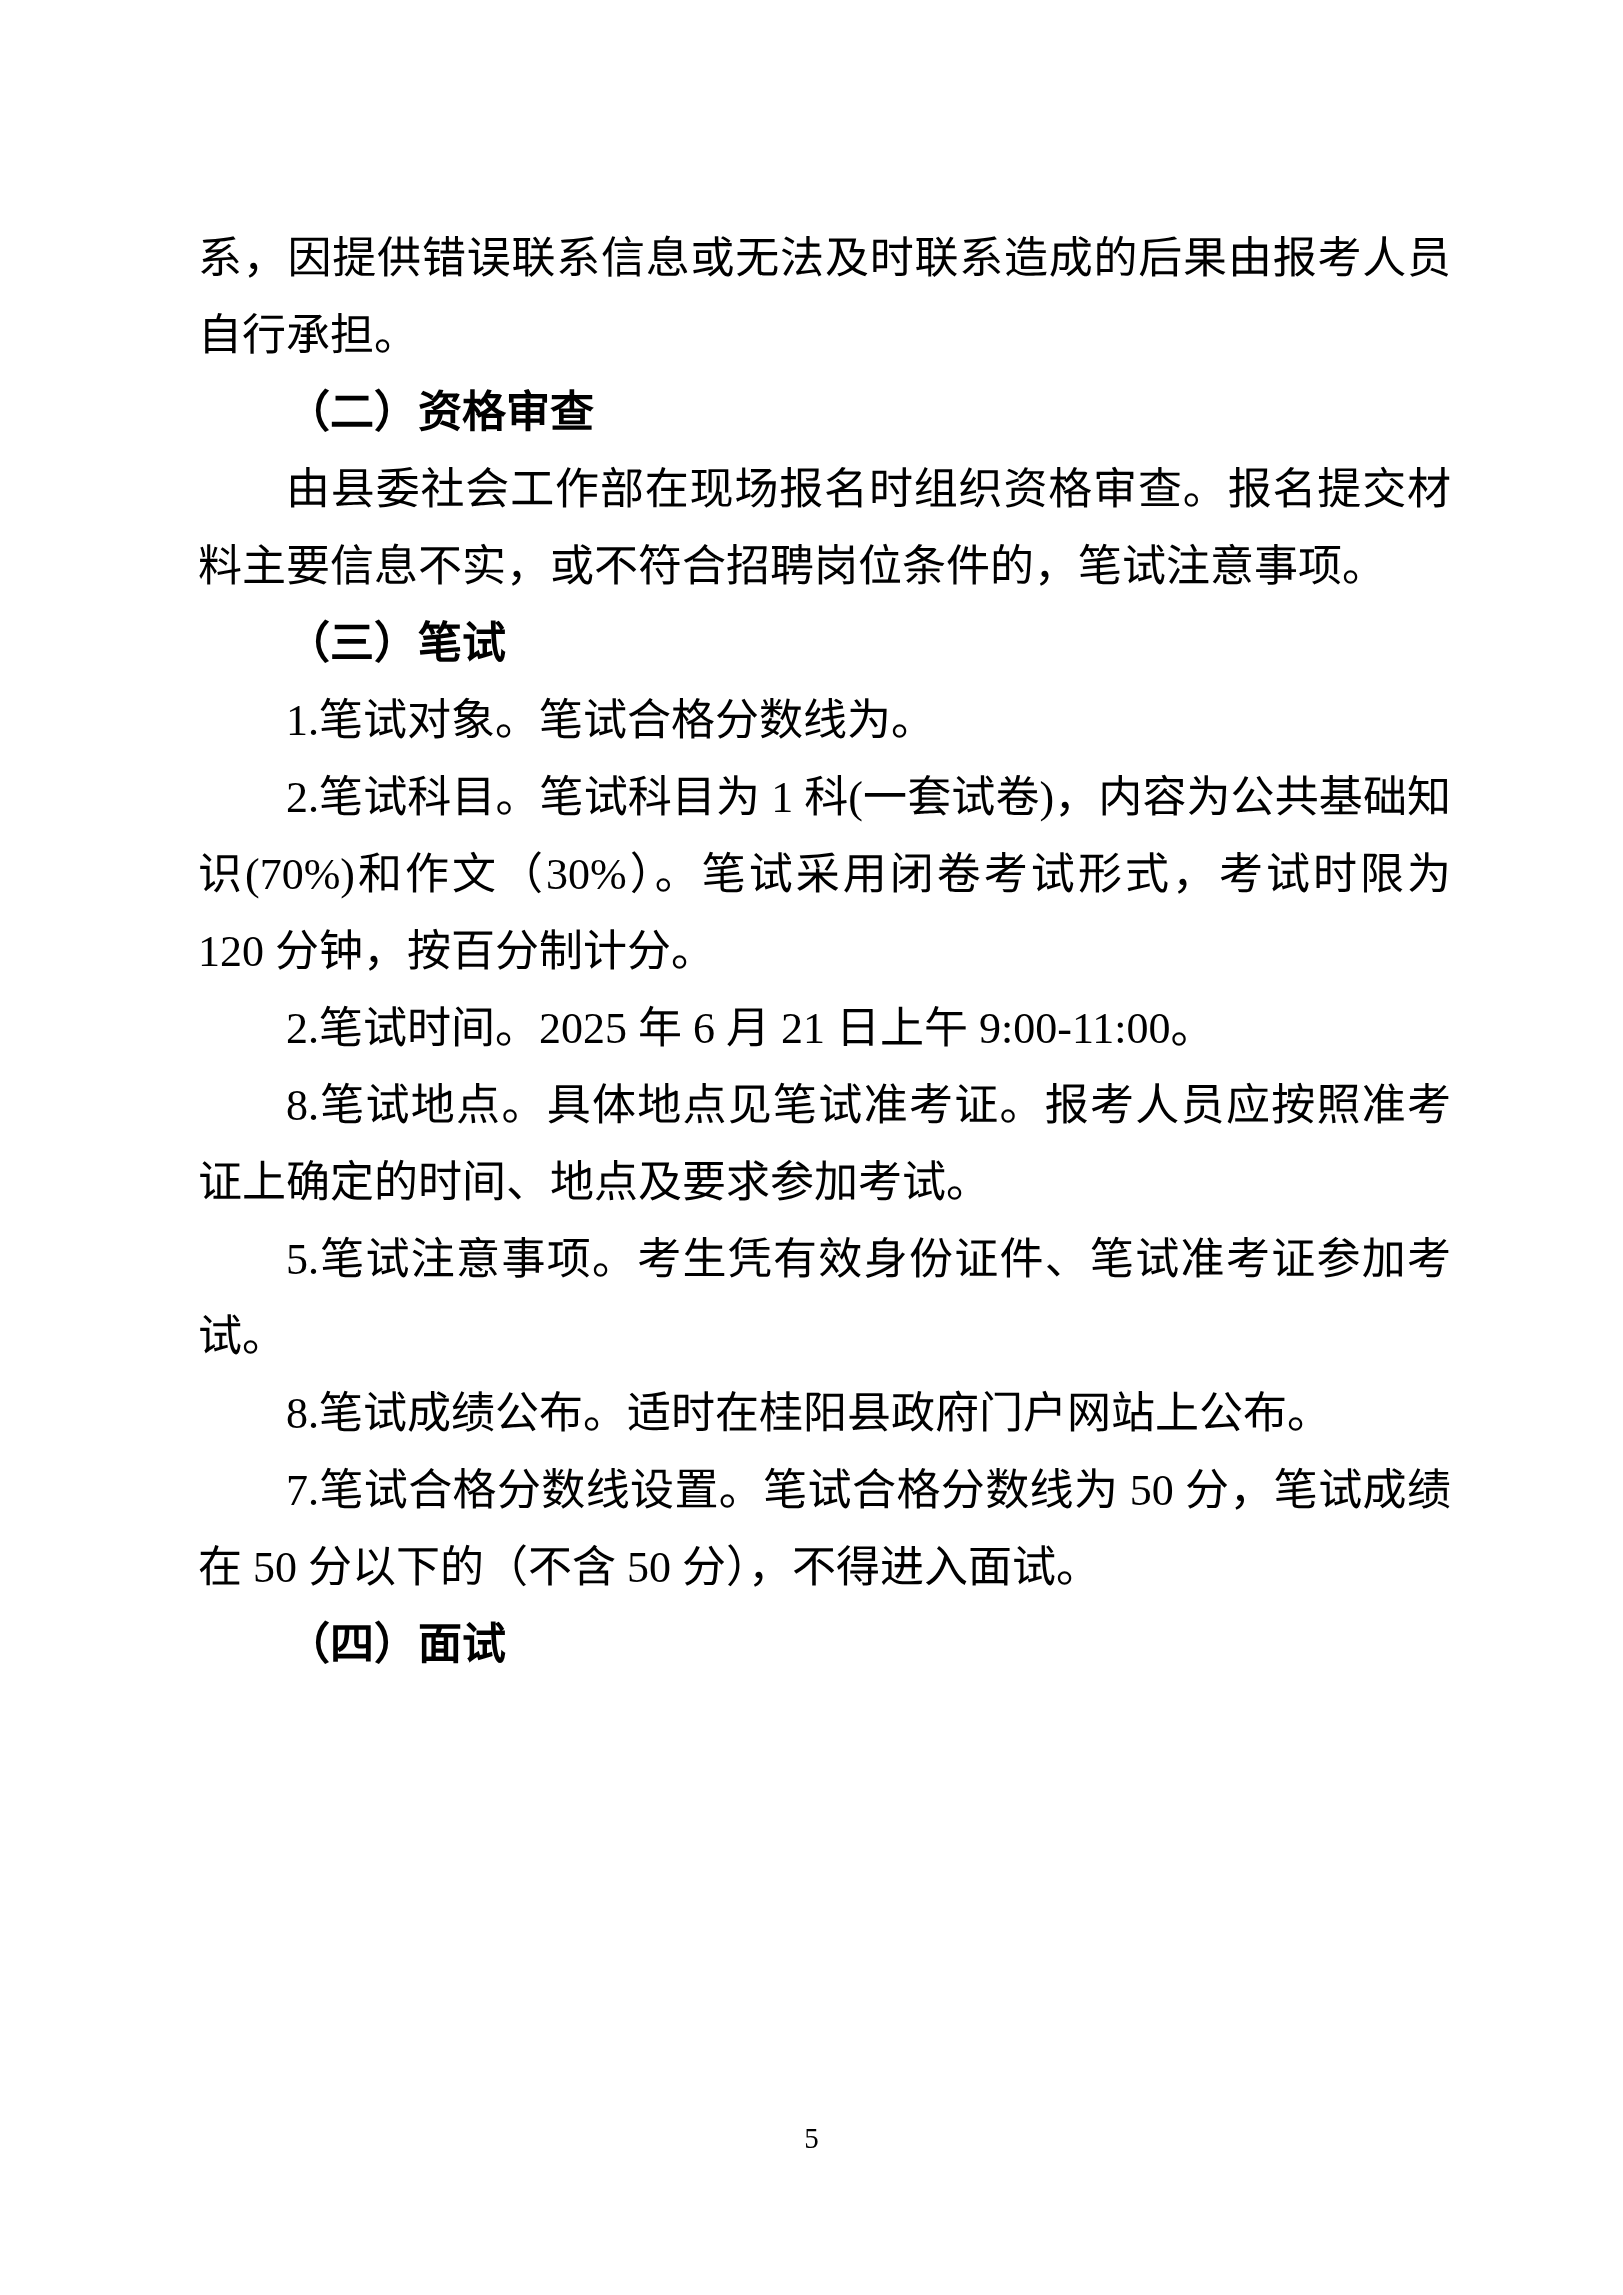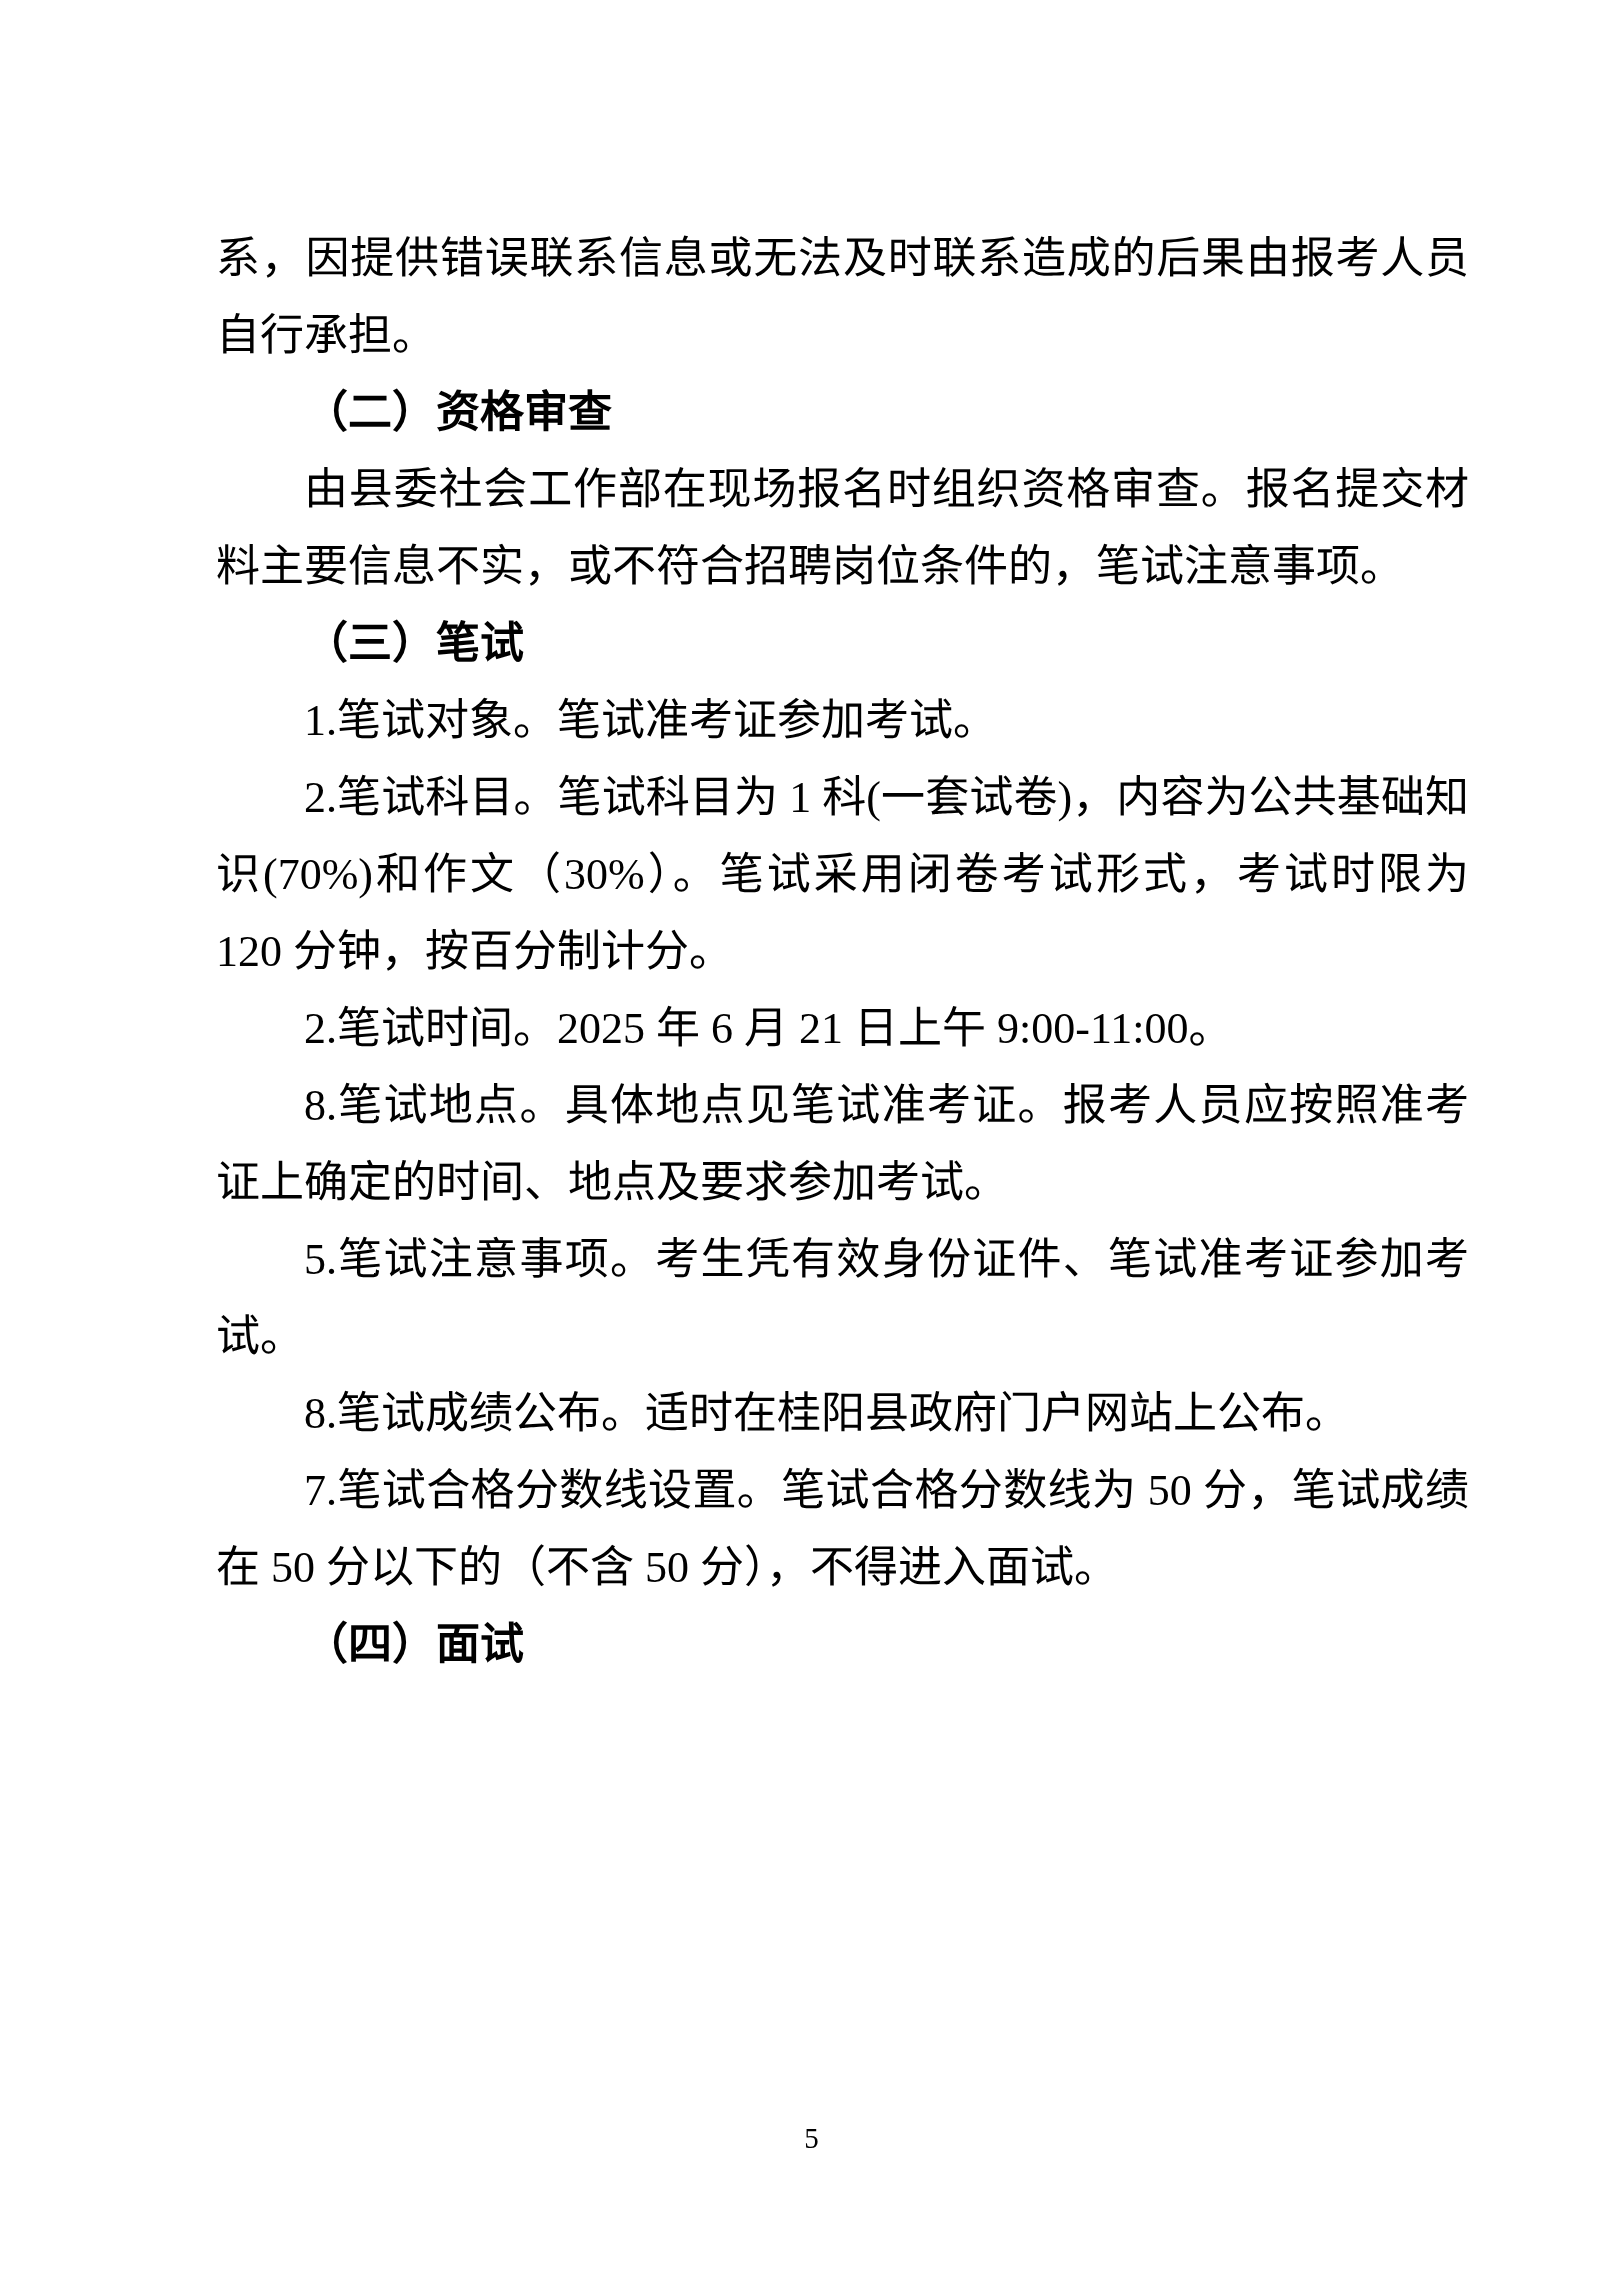--- a/index.html
+++ b/index.html
@@ -7,21 +7,21 @@
     width: 1623px;
     height: 2295px;
     position: relative;
     background: #ffffff;
     color: #000000;
     font-family: "Liberation Serif", "DejaVu Serif", serif;
     overflow: hidden;
   }
   .doc {
     position: absolute;
-    left: 216px;
+    left: 198px;
     top: 220px;
     width: 1253px;
     font-size: 44px;
     line-height: 77px;
     text-align: justify;
     letter-spacing: 0;
   }
   .doc p {
     margin: 0;
     padding: 0;
@@ -45,21 +45,21 @@
 <main class="doc">
 
   <p class="para"><span class="lead"></span><span>系，因提供错误联系信息或无法及时联系造成的后果由报考人员自行承担。</span></p>
 
   <p class="heading indent"><span class="lead">（二）资格审查</span><span></span></p>
 
   <p class="para indent"><span class="lead"></span><span>由县委社会工作部在现场报名时组织资格审查。报名提交材料主要信息不实，或不符合招聘岗位条件的，笔试注意事项。</span></p>
 
   <p class="heading indent"><span class="lead">（三）笔试</span><span></span></p>
 
-  <p class="para indent"><span class="lead">1.笔试对象。</span><span>笔试准考证参加考试。</span></p>
+  <p class="para indent"><span class="lead">1.笔试对象。</span><span>笔试合格分数线为。</span></p>
 
   <p class="para indent"><span class="lead">2.笔试科目。</span><span>笔试科目为 1 科(一套试卷)，内容为公共基础知识(70%)和作文（30%）。笔试采用闭卷考试形式，考试时限为 120 分钟，按百分制计分。</span></p>
 
   <p class="para indent"><span class="lead">2.笔试时间。</span><span>2025 年 6 月 21 日上午 9:00-11:00。</span></p>
 
   <p class="para indent"><span class="lead">8.笔试地点。</span><span>具体地点见笔试准考证。报考人员应按照准考证上确定的时间、地点及要求参加考试。</span></p>
 
   <p class="para indent"><span class="lead">5.笔试注意事项。</span><span>考生凭有效身份证件、笔试准考证参加考试。</span></p>
 
   <p class="para indent"><span class="lead">8.笔试成绩公布。</span><span>适时在桂阳县政府门户网站上公布。</span></p>

